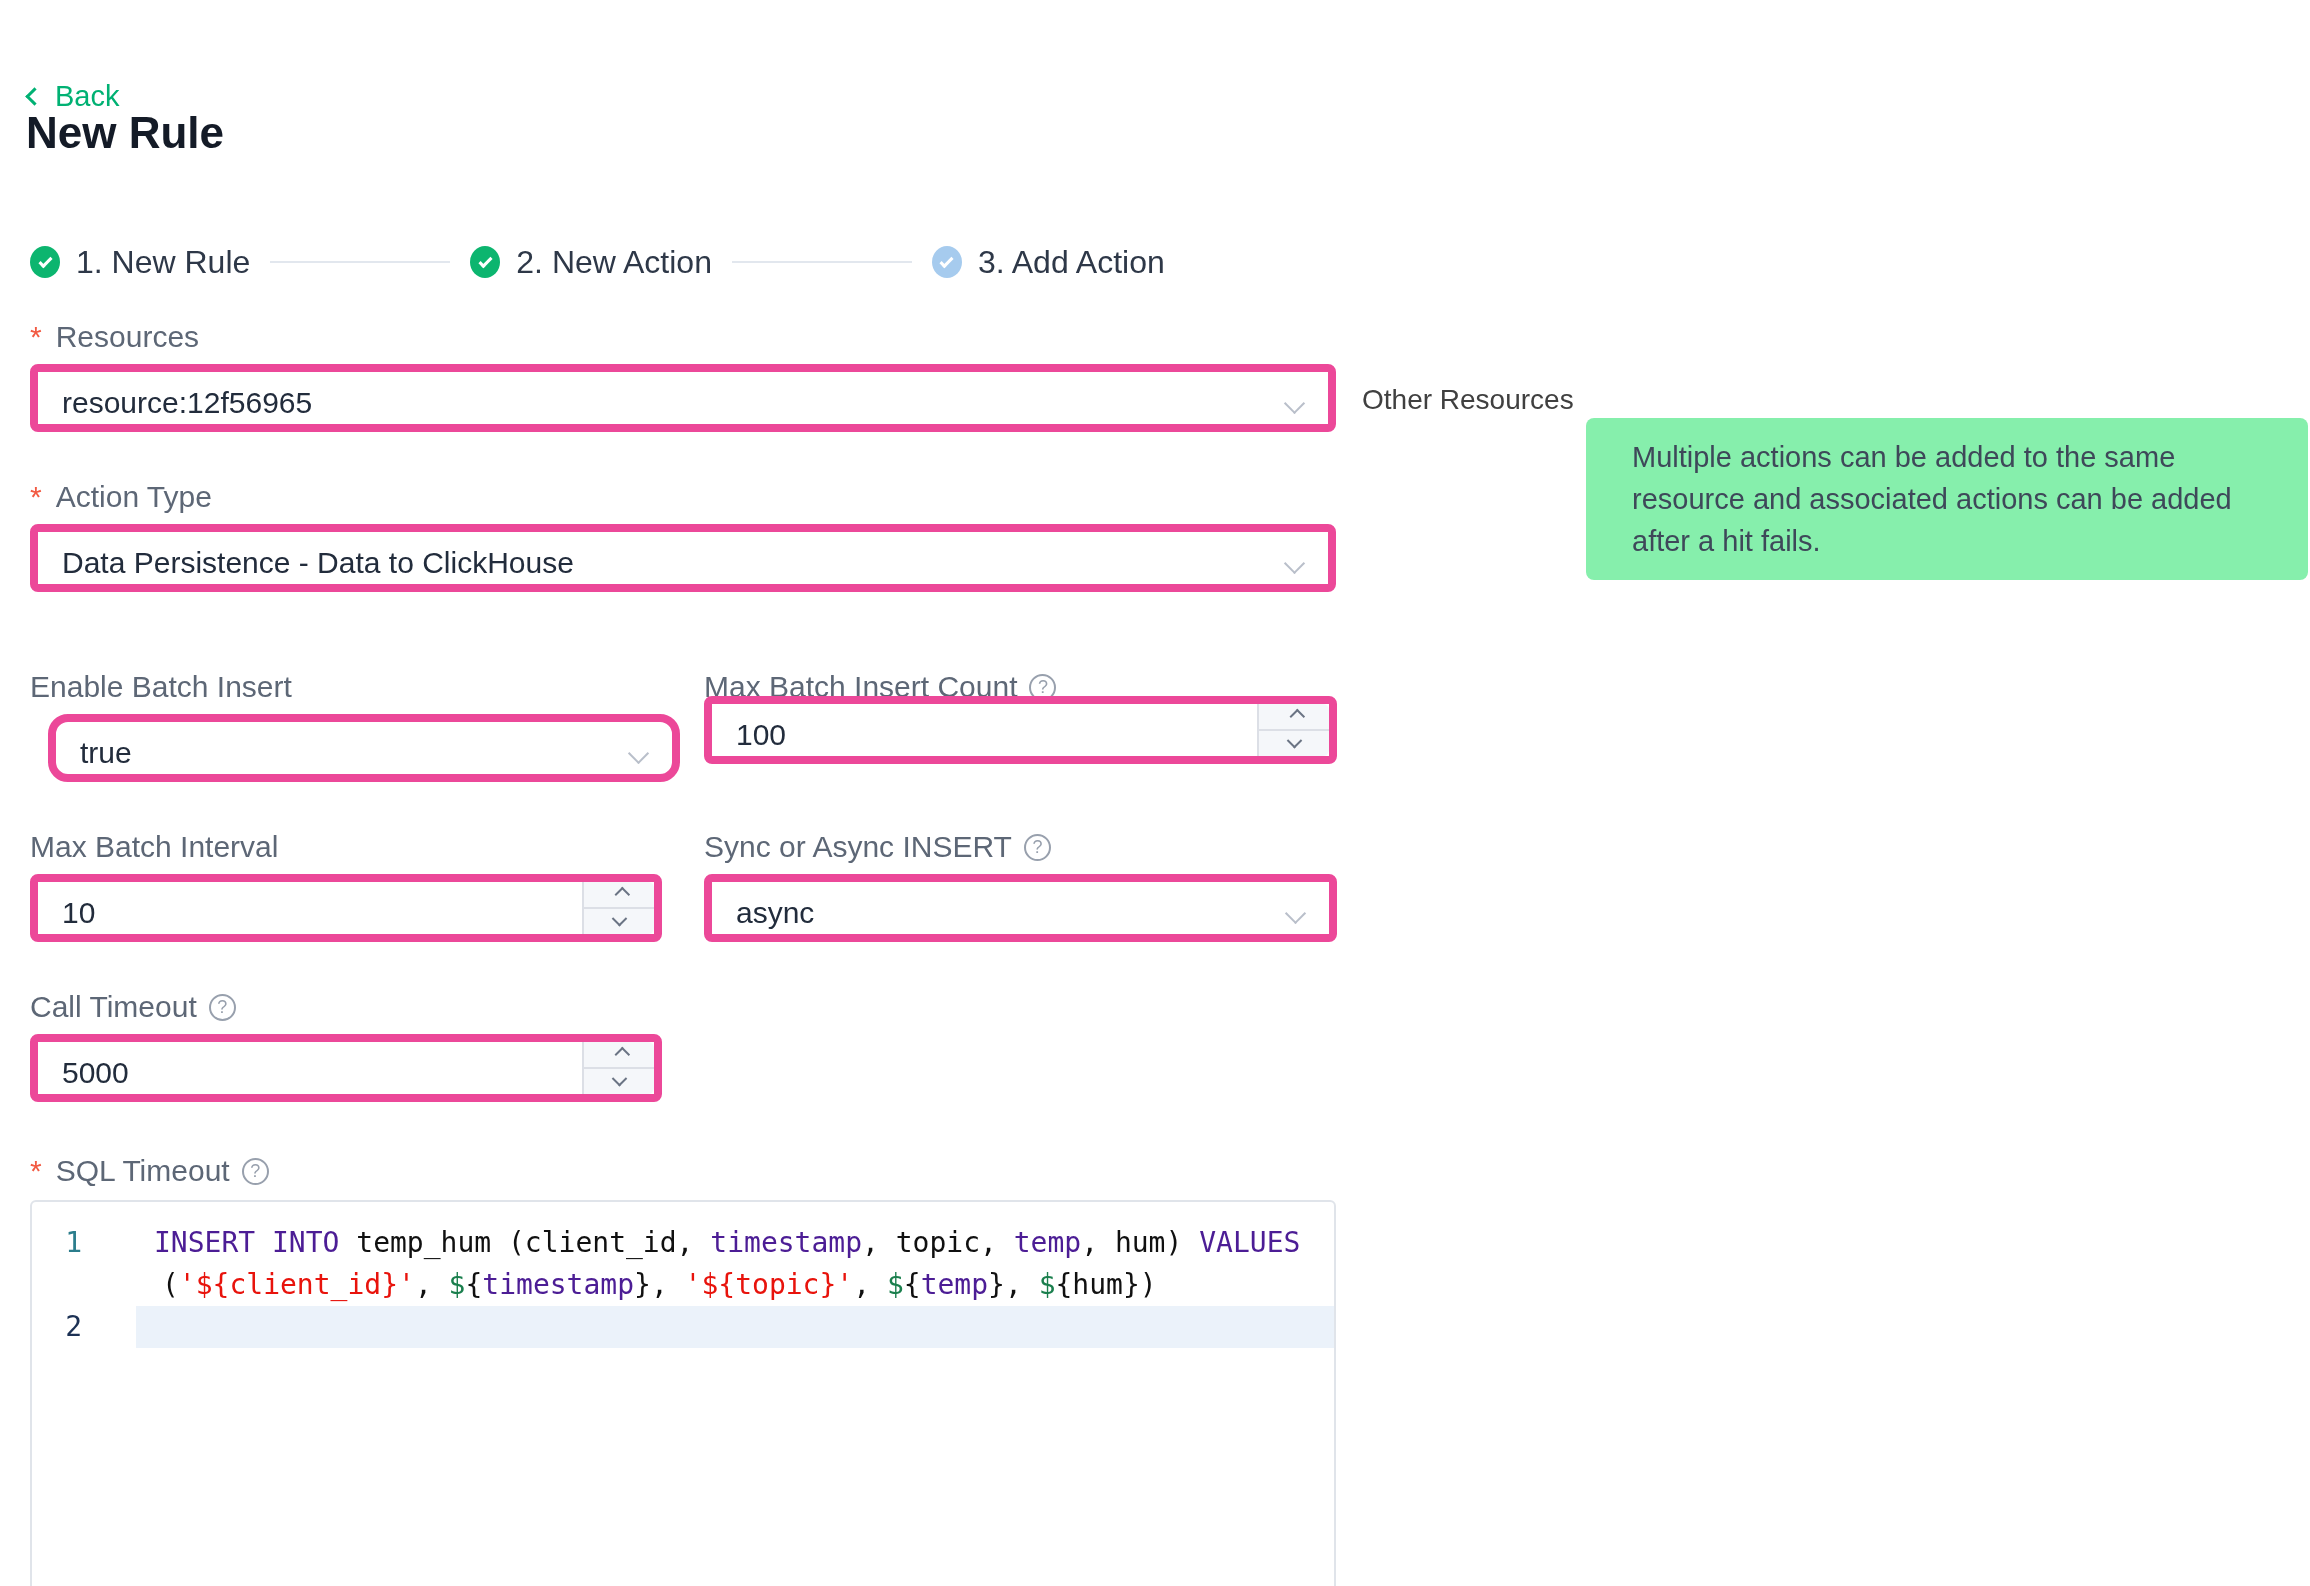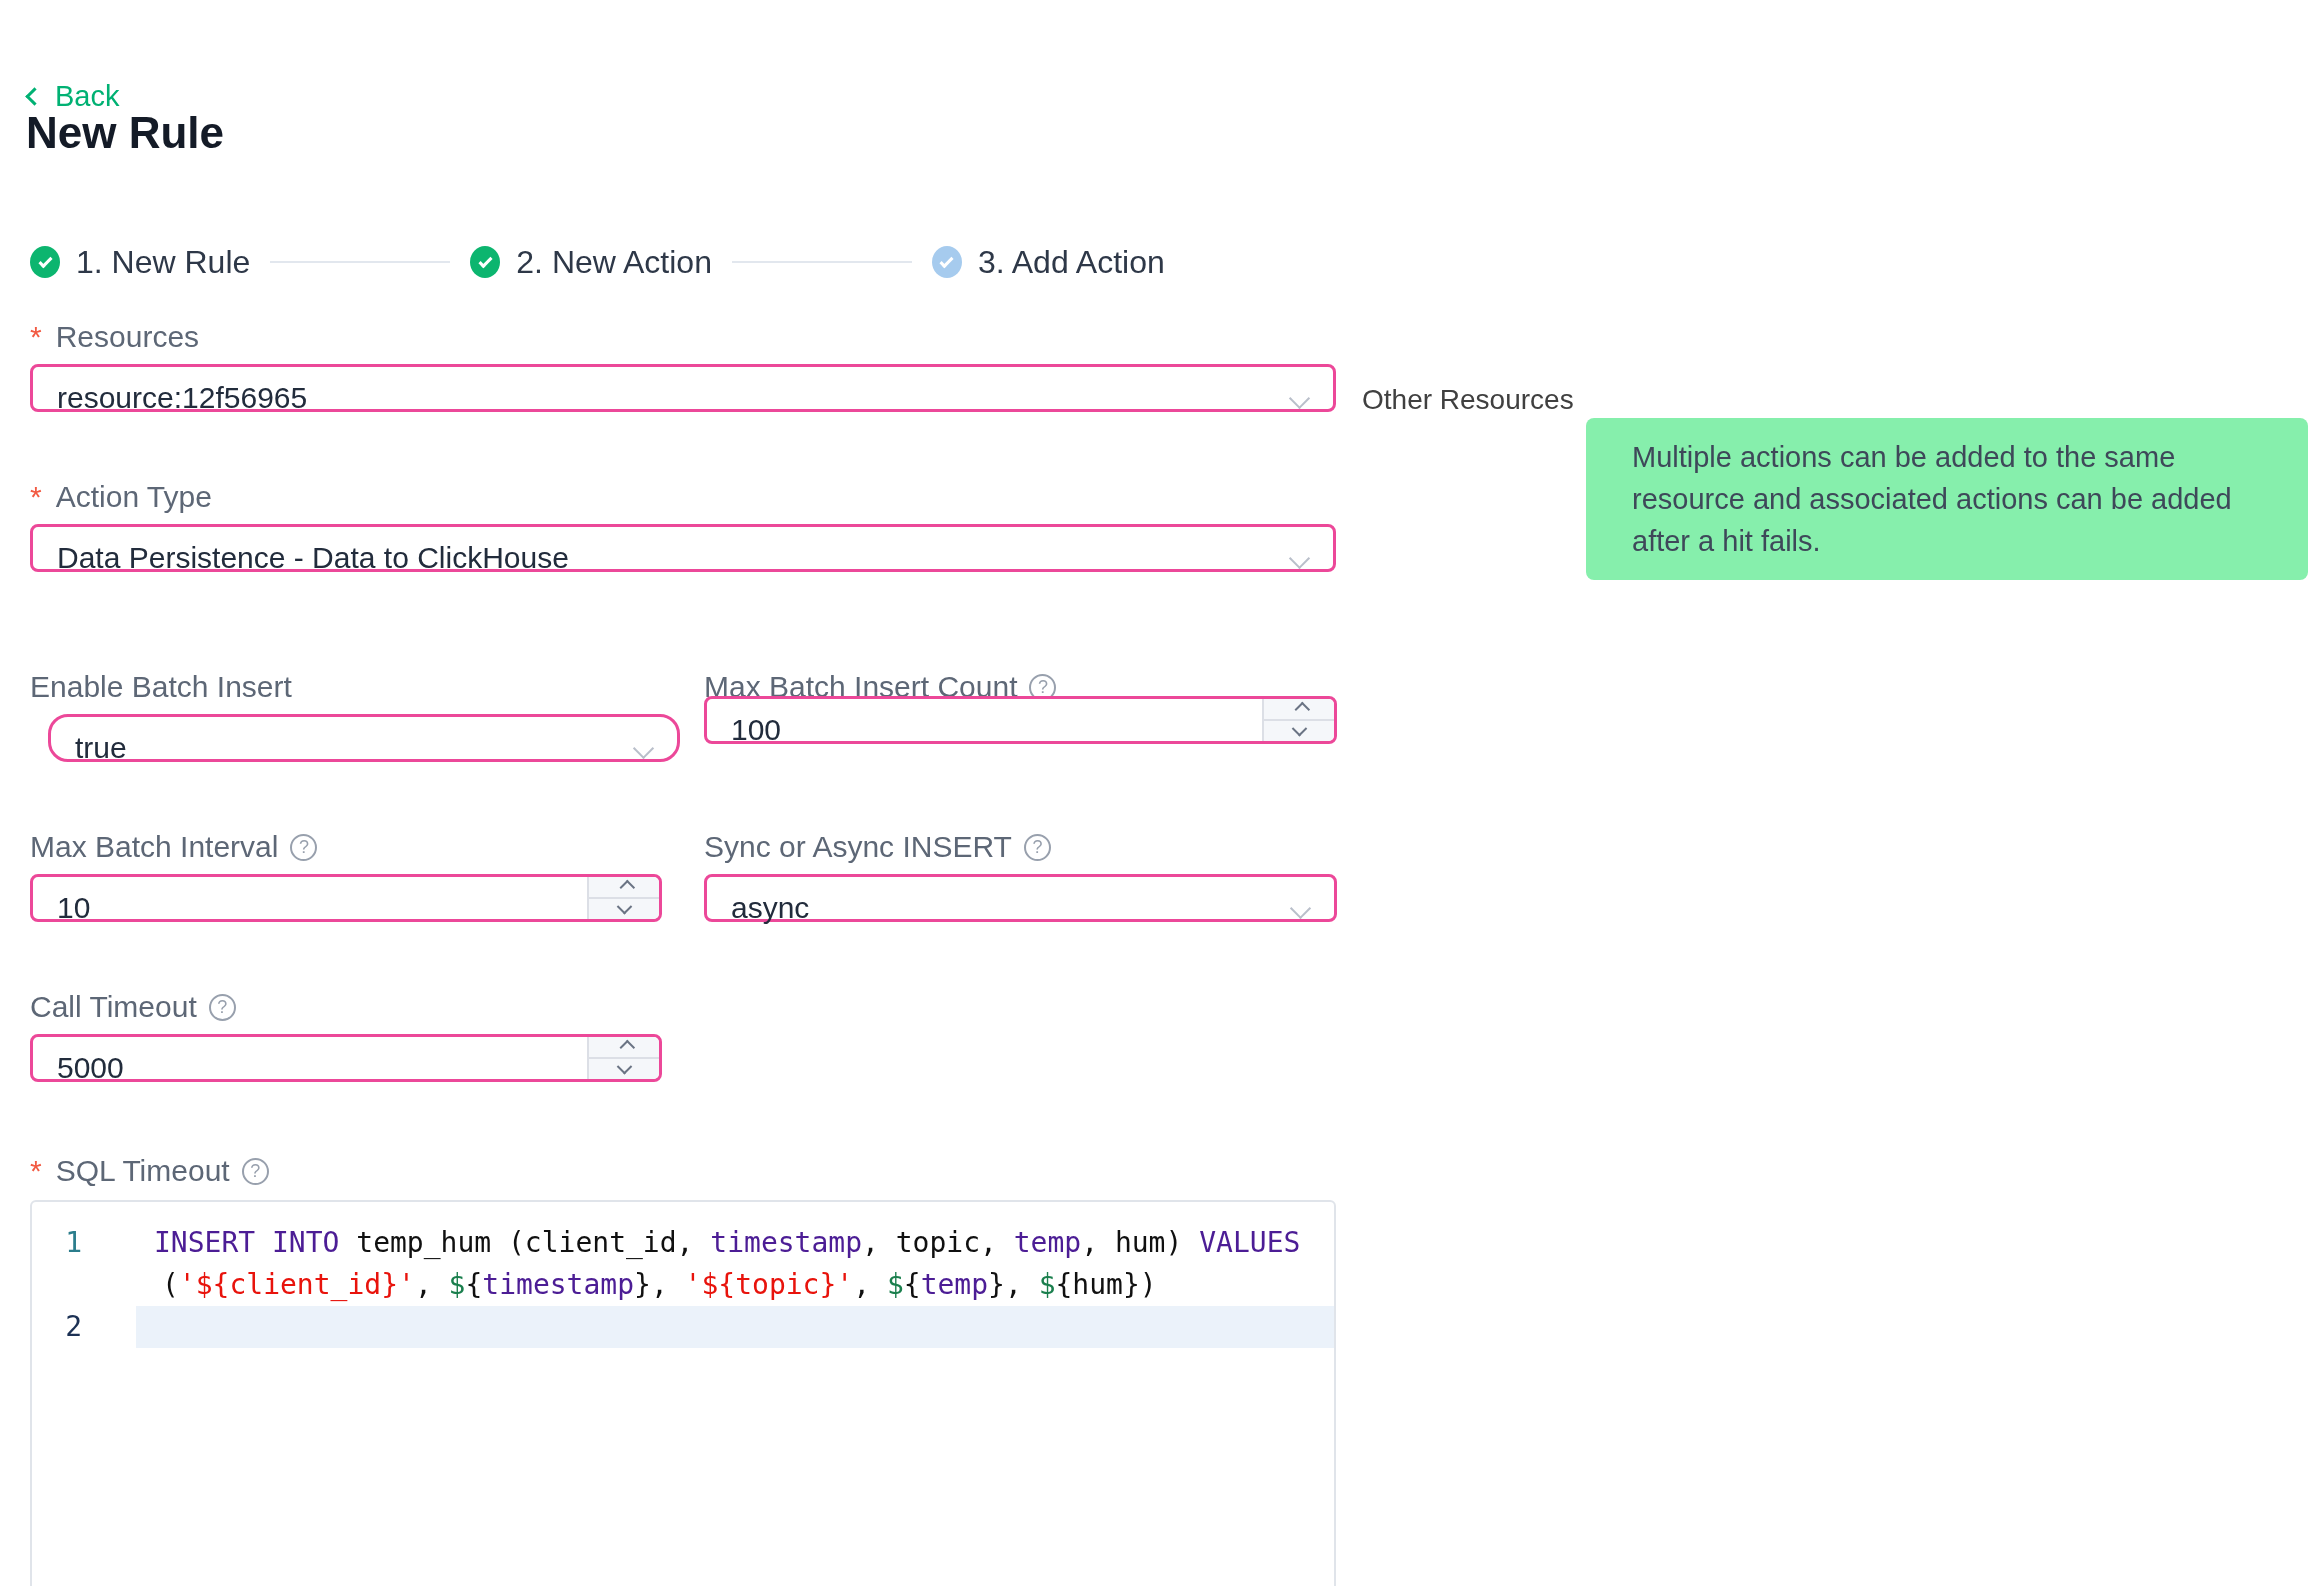--- a/index.html
+++ b/index.html
@@ -29,21 +29,21 @@
 
   
   .field-label { position:absolute; display:flex; align-items:center; gap:12px;
                  font-size:30px; color:#5d6776; }
   .req { color:#f25a42; font-size:30px; margin-right:2px; }
   .help-icon { display:inline-flex; align-items:center; justify-content:center;
                width:27px; height:27px; border:2px solid #98a0ad; border-radius:50%;
                font-size:18px; color:#98a0ad; cursor:pointer; }
 
   
-  .box { position:absolute; height:48px; background:#fff; border:3px solid #ec4899; border-radius:8px; cursor:pointer; }
+  .box { position:absolute; height:68px; background:#fff; border:8px solid #ec4899; border-radius:8px; cursor:pointer; }
   .box .value { position:absolute; left:24px; top:0; line-height:62px; font-size:30px; color:#222c3c; white-space:nowrap; }
   .sel-chv { position:absolute; right:26px; top:24px; width:15px; height:15px;
              border-left:2.5px solid #b9bfca; border-bottom:2.5px solid #b9bfca; transform:rotate(-45deg); }
 
   
   .stepper { position:absolute; right:0; top:0; bottom:0; width:72px; border-left:2px solid #dcdfe6;
              display:flex; flex-direction:column; overflow:hidden; border-radius:0 6px 6px 0; }
   .step-btn { flex:1; background:#f5f7fa; display:flex; align-items:center; justify-content:center; cursor:pointer; }
   .step-btn.up { border-bottom:2px solid #dcdfe6; }
   .sp-chv { width:11px; height:11px; border-left:2.5px solid #6b7484; border-bottom:2.5px solid #6b7484; }
@@ -151,21 +151,21 @@
     <span class="stepper">
       <span class="step-btn up">
           <span class="sp-chv sp-up"></span>
         </span>
       <span class="step-btn down">
           <span class="sp-chv sp-down"></span>
         </span>
     </span>
   </div>
 
-  <div class="field-label" style="left:30px; top:786px;">
+  <div class="field-label" style="left:30px; top:786px;flex-direction:column;">
     <span>Max Batch Interval</span>
     <span class="help-icon">
         <span>?</span>
       </span>
   </div>
   <div class="box" style="left:30px; top:830px; width:632px; cursor:text;">
     <span class="value">10</span>
     <span class="stepper">
       <span class="step-btn up">
           <span class="sp-chv sp-up"></span>

